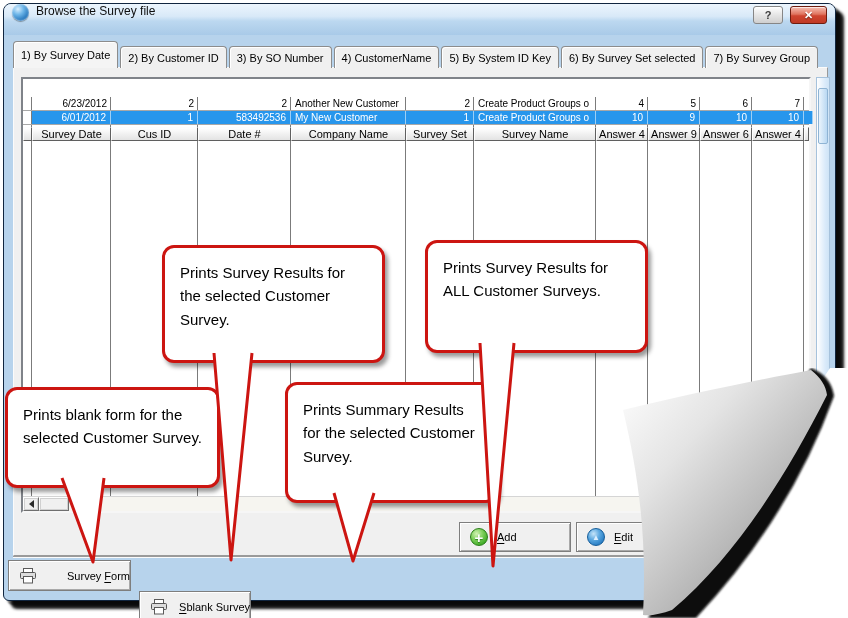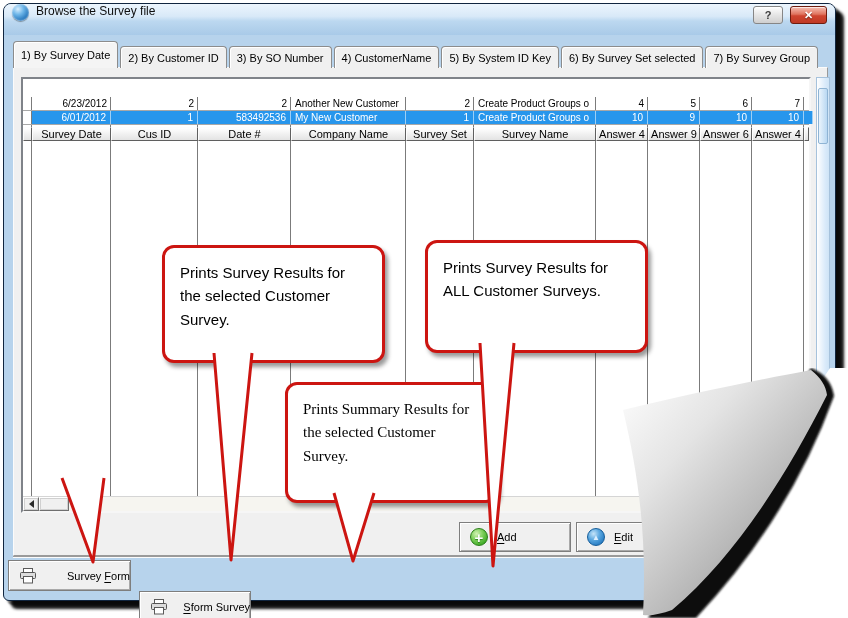--- a/index.html
+++ b/index.html
@@ -223,28 +223,29 @@
       </svg>
       <span class="btn-label"><span>Survey </span><u>F</u><span>orm</span></span>
     </div>
 
     <div class="win-btn print-btn" style="left:135px; top:556px; width:112px;">
       <svg class="print-icon" width="18" height="16" viewBox="0 0 18 16">
         <rect x="4.5" y="0.5" width="9" height="4" fill="#fff" stroke="#5a5a5a"></rect>
         <rect x="1.5" y="4.5" width="15" height="6" rx="1" fill="#dcdcdc" stroke="#555"></rect>
         <rect x="4.5" y="8.5" width="9" height="6.5" fill="#fff" stroke="#5a5a5a"></rect>
       </svg>
-      <span class="btn-label"><span></span><u>S</u><span>form Survey</span></span>
+      <span class="btn-label"><span></span><u>S</u><span>blank Survey</span></span>
     </div>
 
   </div>
 
   <div class="callout" style="left:162px; top:245px; width:223px; height:118px;">Prints Survey Results for the selected Customer Survey.</div>
   <div class="callout" style="left:425px; top:240px; width:223px; height:113px;">Prints Survey Results for ALL Customer Surveys.</div>
-  <div class="callout" style="left:285px; top:382px; width:213px; height:121px;font-family:Liberation Serif, serif;">Prints Summary Results for the selected Customer Survey.</div>
+  <div class="callout" style="left:5px; top:387px; width:215px; height:101px;">Prints blank form for the selected Customer Survey.</div>
+  <div class="callout" style="left:285px; top:382px; width:213px; height:121px;">Prints Summary Results for the selected Customer Survey.</div>
 
   <svg id="tails" viewBox="0 0 848 618">
     <path d="M 62,478 L 93,562 L 104,478" fill="#ffffff" stroke="#cc1511" stroke-width="3" stroke-linejoin="round"></path>
     <path d="M 214,353 L 231,560 L 252,353" fill="#ffffff" stroke="#cc1511" stroke-width="3" stroke-linejoin="round"></path>
     <path d="M 334,493 L 353,561 L 374,493" fill="#ffffff" stroke="#cc1511" stroke-width="3" stroke-linejoin="round"></path>
     <path d="M 480,343 L 493,566 L 514,343" fill="#ffffff" stroke="#cc1511" stroke-width="3" stroke-linejoin="round"></path>
   </svg>
 
   <svg id="curl" width="230" height="250" viewBox="0 0 230 250">
     <defs>

